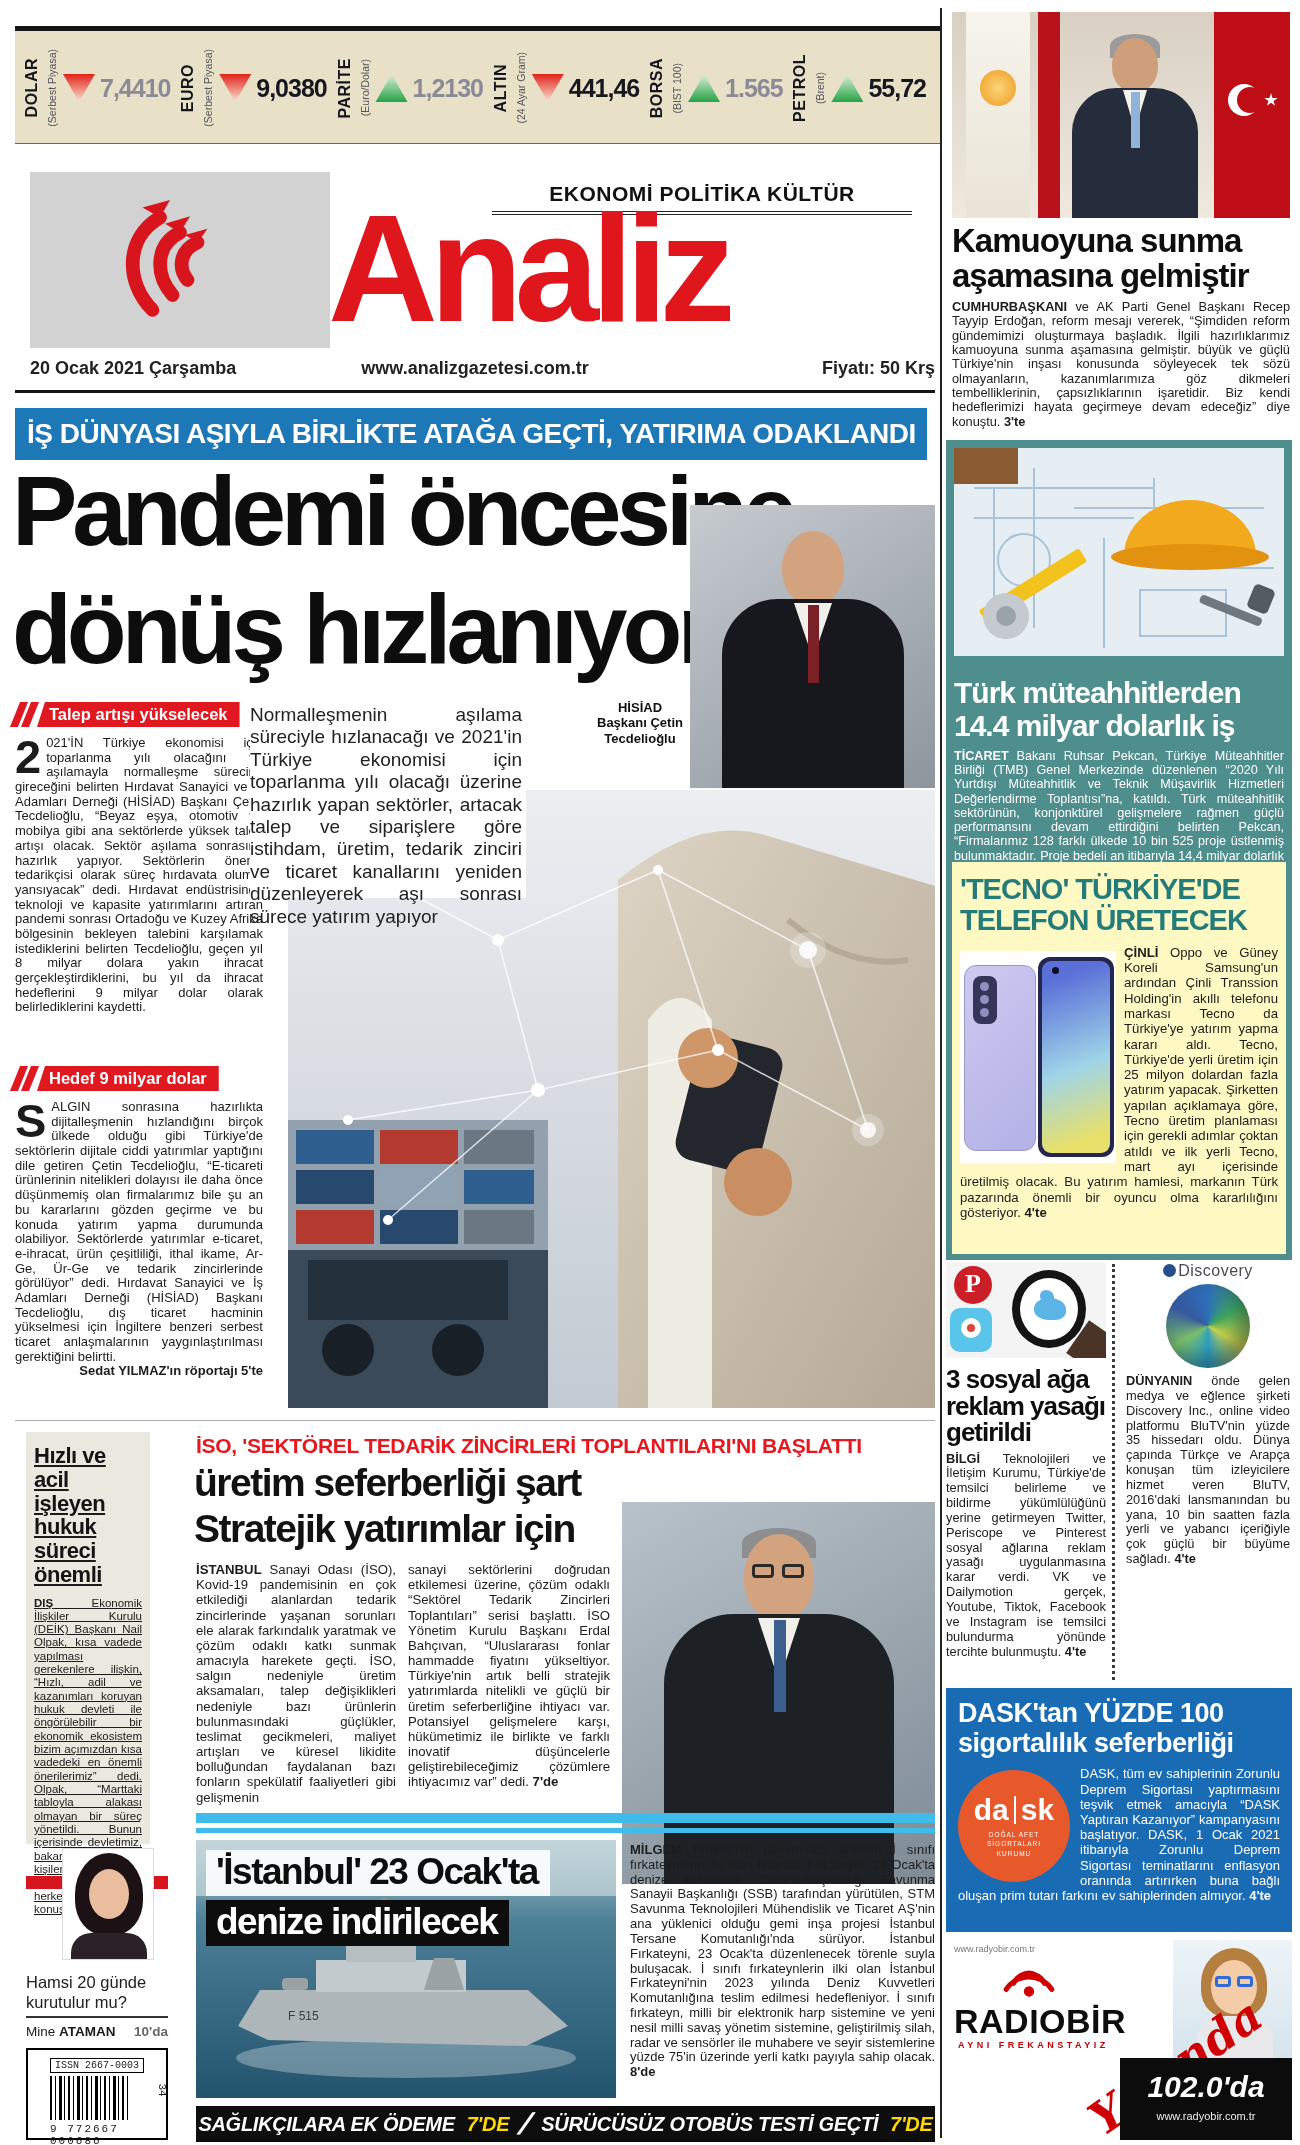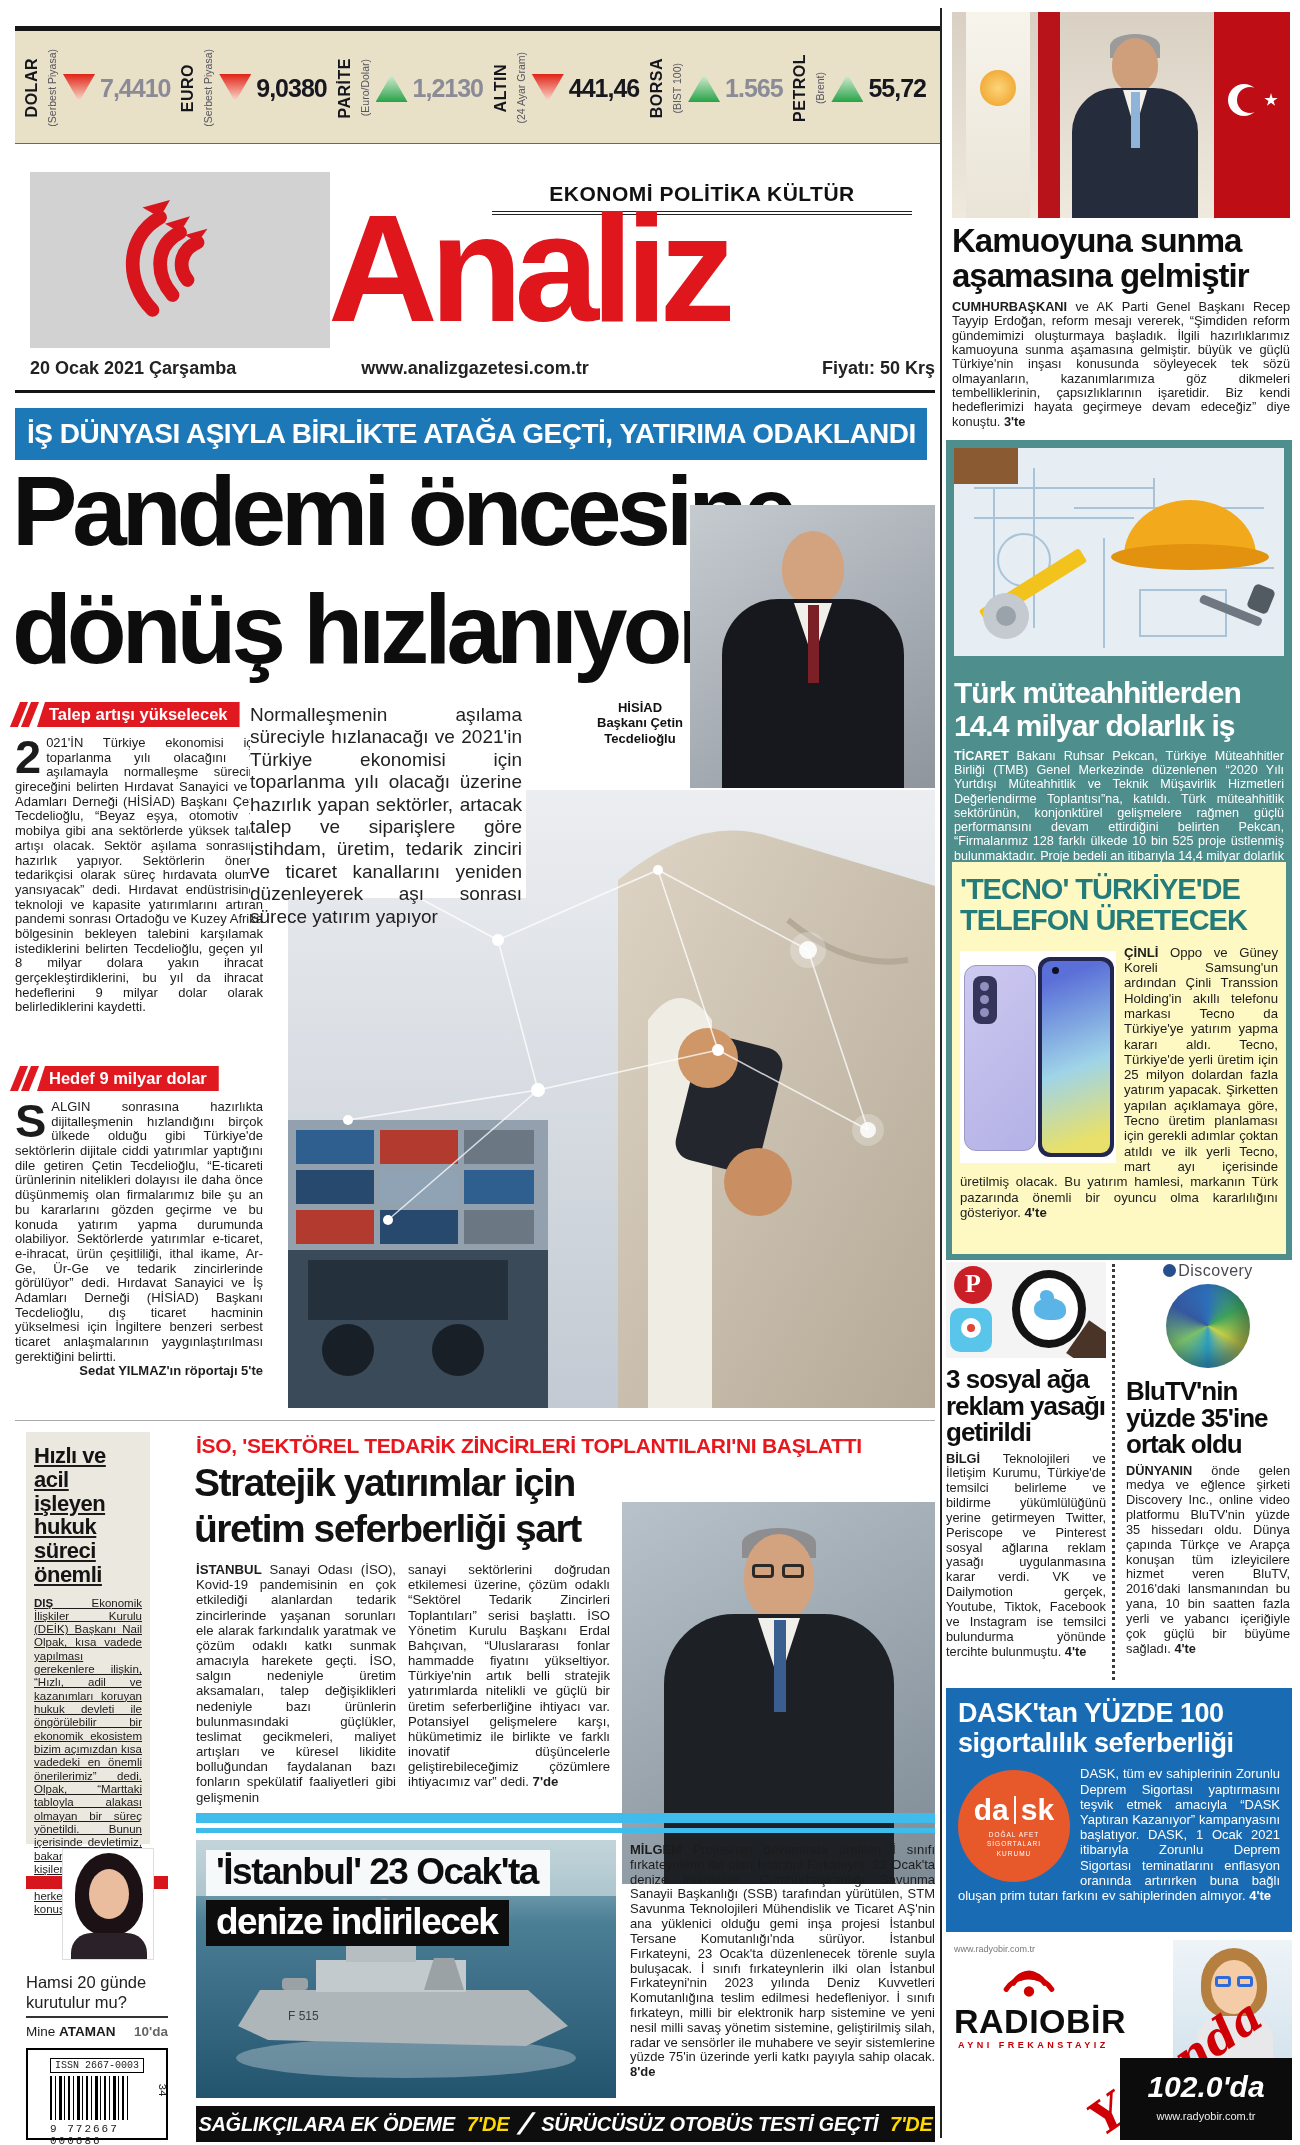--- a/index.html
+++ b/index.html
@@ -360,21 +360,20 @@
     </div>
     <div class="mini-hl" style="margin-top:8px;">3 sosyal ağa reklam yasağı getirildi</div>
     <p class="bt" style="font-size:12.8px;line-height:1.16;margin-top:6px;">
       <b class="lw">BİLGİ</b><span> Teknolojileri ve İletişim Kurumu, Türkiye'de temsilci belirleme ve bildirme yükümlülüğünü yerine getirmeyen Twitter, Periscope ve Pinterest sosyal ağlarına reklam yasağı uygulanmasına karar verdi. VK ve Dailymotion gerçek, Youtube, Tiktok, Facebook ve Instagram ise temsilci bulundurma yönünde tercihte bulunmuştu. </span><b class="ref">4'te</b>
     </p>
   </div>
 
   <div class="abs" style="left:1126px;top:1262px;width:164px;">
     <div class="brandline"><span class="dot"></span><span>Discovery</span></div>
     <div class="globe"></div>
-    <div class="mini-hl" style="margin-top:10px;">BluTV'nin yüzde 35'ine ortak oldu</div>
     <p class="bt" style="font-size:12.8px;line-height:1.16;margin-top:6px;">
       <b class="lw">DÜNYANIN</b><span> önde gelen medya ve eğlence şirketi Discovery Inc., online video platformu BluTV'nin yüzde 35 hissedarı oldu. Dünya çapında Türkçe ve Arapça konuşan tüm izleyicilere hizmet veren BluTV, 2016'daki lansmanından bu yana, 10 bin saatten fazla yerli ve yabancı içeriğiyle çok güçlü bir büyüme sağladı. </span><b class="ref">4'te</b>
     </p>
   </div>
 
   <div class="abs dask-box" style="left:946px;top:1688px;width:346px;height:244px;padding:10px 12px;">
     <div class="dask-hl">
       <span>DASK'tan </span><span style="color:#ffffff;">YÜZDE 100</span>
       <div>sigortalılık seferberliği</div>
     </div>
@@ -442,22 +441,22 @@
 
   <div class="abs bc-box" style="left:26px;top:2048px;width:142px;height:92px;">
     <span class="bc-issn">ISSN 2667-0003</span>
     <div class="bc-stripes"></div>
     <div class="bc-digits">9 772667 000686</div>
     <span class="bc-issue">34</span>
   </div>
 
   <div class="abs iso-kick" style="left:196px;top:1434px;">İSO, 'SEKTÖREL TEDARİK ZİNCİRLERİ TOPLANTILARI'NI BAŞLATTI</div>
   <div class="abs" style="left:194px;top:1460px;">
+    <div class="iso-hl">üretim seferberliği şart</div>
     <div class="iso-hl">Stratejik yatırımlar için</div>
-    <div class="iso-hl">üretim seferberliği şart</div>
   </div>
   <p class="abs bt" style="left:196px;top:1562px;width:200px;">
     <b class="lw">İSTANBUL</b><span> Sanayi Odası (İSO), Kovid-19 pandemisinin en çok etkilediği alanlardan tedarik zincirlerinde yaşanan sorunları ele alarak farkındalık yaratmak ve çözüm odaklı katkı sunmak amacıyla harekete geçti. İSO, salgın nedeniyle üretim aksamaları, talep değişiklikleri nedeniyle bazı ürünlerin bulunmasındaki güçlükler, teslimat gecikmeleri, maliyet artışları ve küresel likidite bolluğundan faydalanan bazı fonların spekülatif faaliyetleri gibi gelişmenin</span>
   </p>
   <p class="abs bt" style="left:408px;top:1562px;width:202px;">
     <span>sanayi sektörlerini doğrudan etkilemesi üzerine, çözüm odaklı “Sektörel Tedarik Zincirleri Toplantıları” serisi başlattı. İSO Yönetim Kurulu Başkanı Erdal Bahçıvan, “Uluslararası fonlar hammadde fiyatını yükseltiyor. Türkiye'nin artık belli stratejik yatırımlarda nitelikli ve güçlü bir üretim seferberliğine ihtiyacı var. Potansiyel gelişmelere karşı, hükümetimiz ile birlikte ve farklı inovatif düşüncelerle geliştirebileceğimiz çözümlere ihtiyacımız var” dedi. </span><b class="ref">7'de</b>
   </p>
   <div class="abs" style="left:622px;top:1502px;width:313px;height:382px;background:linear-gradient(150deg,#b8c2ca,#7e8a94);overflow:hidden;">
     <div class="abs" style="left:120px;top:26px;width:74px;height:30px;border-radius:50% 50% 0 0;background:#8e8e90;"></div>
     <div class="abs" style="left:122px;top:32px;width:70px;height:86px;border-radius:50% 50% 46% 46%;background:#d3a380;"></div>

